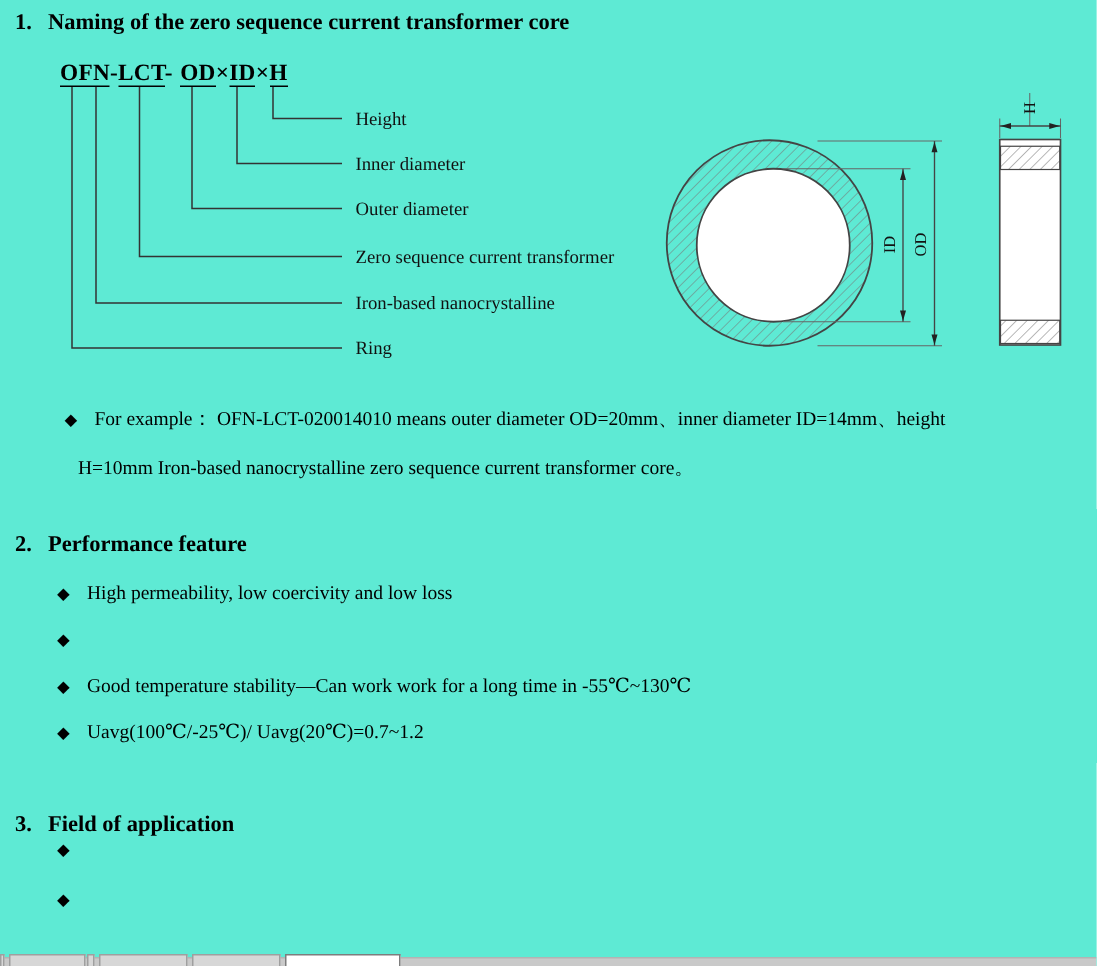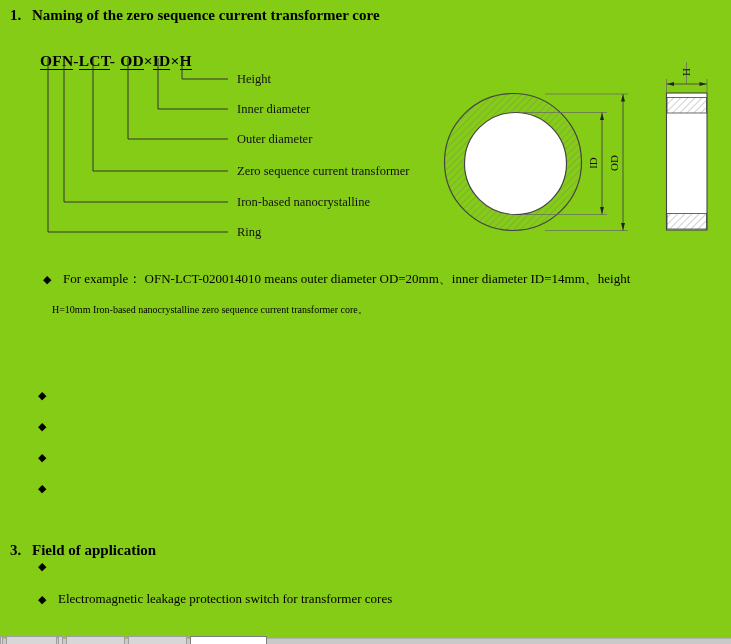--- a/index.html
+++ b/index.html
@@ -1,41 +1,41 @@
 <!DOCTYPE html>
 <html><head>
 <meta charset="utf-8">
 <style>
   html,body{margin:0;padding:0;}
   body{width:731px;height:644px;overflow:hidden;background:#ffffff;
        font-family:"Liberation Serif","DejaVu Serif",serif;color:#000;}
-  .page{position:relative;width:731px;height:644px;background:#84cc16;}
+  .page{position:relative;width:731px;height:644px;background:#5eead4;}
 
   
   .h{position:absolute;left:10px;font-weight:bold;font-size:15px;white-space:nowrap;}
   .hnum{display:inline-block;width:22px;}
 
   
-  .code{position:absolute;left:40px;top:52px;font-weight:bold;font-size:15.5px;
+  .code{position:absolute;left:40px;top:40px;font-weight:bold;font-size:15.5px;
         letter-spacing:.2px;white-space:nowrap;}
   .code .u{border-bottom:1.6px solid #000;padding-bottom:0;}
   .code .dash{margin-right:5px;}
 
   
   .diagram{position:absolute;left:0;top:0;}
   .diagram text{font-family:"Liberation Serif","DejaVu Serif",serif;fill:#111;}
   .tree-label{font-size:12.5px;}
   .dim-label{font-size:11px;}
 
   
   .brow{position:absolute;display:flex;align-items:flex-start;white-space:nowrap;}
   .diamond{display:inline-block;width:20px;font-size:11px;line-height:17px;
            font-family:"DejaVu Sans",sans-serif;color:#000;}
   .btext{font-size:13px;line-height:16px;text-align:right;}
-  .ex2{position:absolute;font-size:10px;white-space:nowrap;}
+  .ex2{position:absolute;font-size:13px;white-space:nowrap;}
 
   
   .band{position:absolute;left:0;right:0;top:638px;height:6px;background:#c9c9c9;
         border-top:1px solid #b3b3b3;}
   .cellfrag{position:absolute;top:636px;height:8px;background:#d7d7d7;
             border:1px solid #9f9f9f;border-bottom:none;box-sizing:border-box;}
   .cellfrag.bright{background:#ffffff;border-color:#7d7d7d;}
 </style>
 </head>
 <body>
@@ -116,42 +116,47 @@
       <text class="dim-label" text-anchor="middle" transform="translate(690,72) rotate(-90)">H</text>
     </g>
   </svg>
 
   <div class="brow" style="left:43px;top:271px">
     <span class="diamond">◆</span>
     <span class="btext">For example： OFN-LCT-020014010 means outer diameter OD=20mm、inner diameter ID=14mm、height</span>
   </div>
   <div class="ex2" style="left:52px;top:303px">H=10mm Iron-based nanocrystalline zero sequence current transformer core。</div>
 
+  <div class="h" style="top:355px">
+    <span class="hnum">2.</span><span>Performance feature</span>
+  </div>
   <div class="brow" style="left:38px;top:387px">
     <span class="diamond">◆</span>
+    <span class="btext">High permeability, low coercivity and low loss</span>
   </div>
   <div class="brow" style="left:38px;top:418px">
     <span class="diamond">◆</span>
   </div>
   <div class="brow" style="left:38px;top:449px">
     <span class="diamond">◆</span>
+    <span class="btext">Good temperature stability—Can work work for a long time in -55℃~130℃</span>
   </div>
   <div class="brow" style="left:38px;top:480px">
     <span class="diamond">◆</span>
+    <span class="btext">Uavg(100℃/-25℃)/ Uavg(20℃)=0.7~1.2</span>
   </div>
 
   <div class="h" style="top:542px">
     <span class="hnum">3.</span><span>Field of application</span>
   </div>
   <div class="brow" style="left:38px;top:558px">
     <span class="diamond">◆</span>
   </div>
   <div class="brow" style="left:38px;top:591px">
     <span class="diamond">◆</span>
-    <span class="btext">Electromagnetic leakage protection switch for transformer cores</span>
   </div>
 
   <div>
     <div class="band"></div>
     <div class="cellfrag" style="left:0;width:3px"></div>
     <div class="cellfrag" style="left:6px;width:51px"></div>
     <div class="cellfrag" style="left:58px;width:5px"></div>
     <div class="cellfrag" style="left:66px;width:59px"></div>
     <div class="cellfrag" style="left:128px;width:59px"></div>
     <div class="cellfrag bright" style="left:190px;width:77px"></div>

